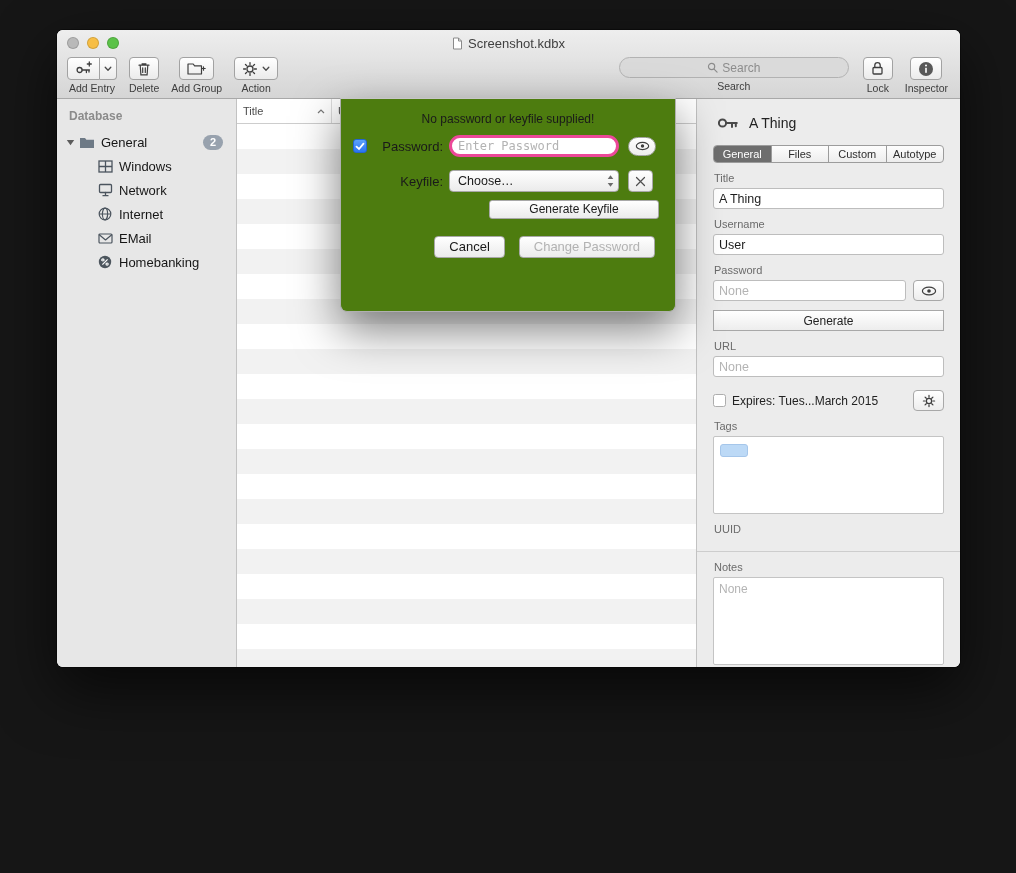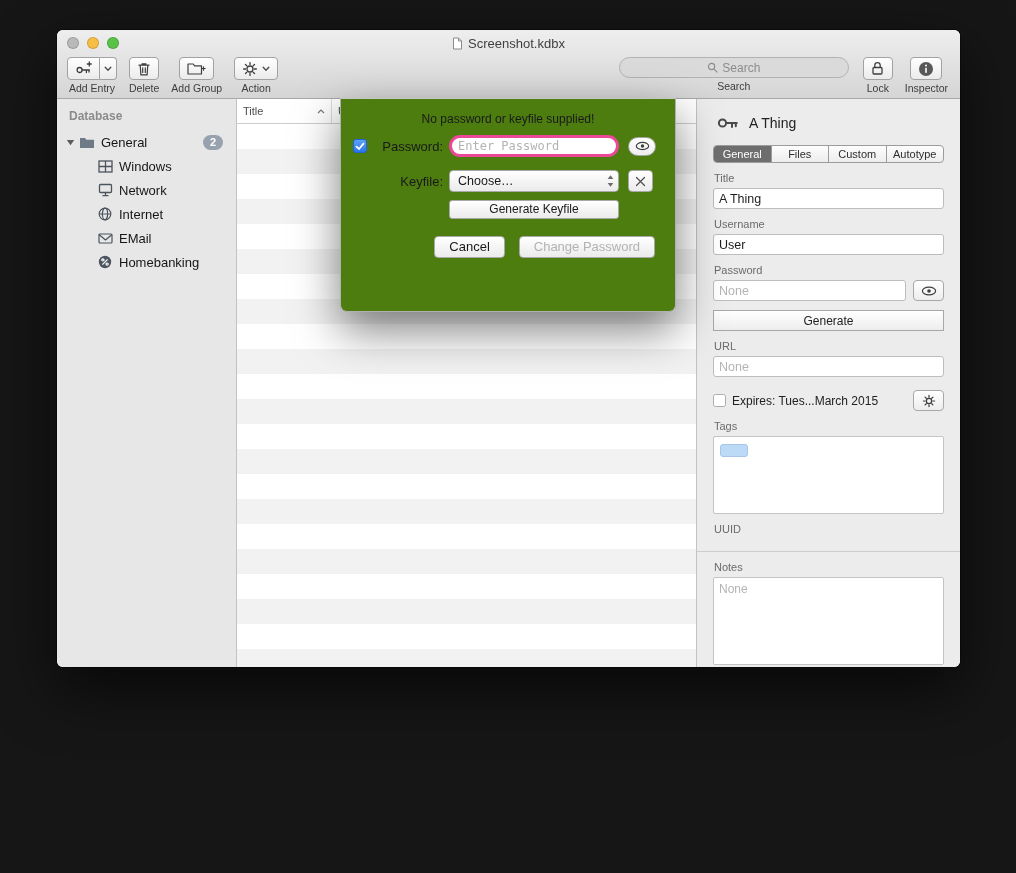--- a/index.html
+++ b/index.html
@@ -129,21 +129,21 @@
     width:170px; height:22px; border:1px solid #a8a8a8; border-radius:4px;
     background:linear-gradient(#ffffff,#ebebeb); display:flex; align-items:center;
     font-size:12.5px; color:#1a1a1a; padding:0 3px 0 8px; flex:0 0 auto;
     font-family:"Liberation Sans", sans-serif;
   }
   .popup-label { flex:1; text-align:left; }
   .clear-btn {
     margin-left:9px; width:25px; height:22px; border:1px solid #a8a8a8; border-radius:4px;
     background:linear-gradient(#ffffff,#ebebeb); display:flex; align-items:center; justify-content:center; flex:0 0 auto;
   }
-  .gen-row { padding-left:108px; margin-top:7px; }
+  .gen-row { padding-left:108px; margin-top:7px;margin-left:40px; }
   .genkey-btn {
     width:170px; height:19px; border:1px solid #a8a8a8; border-radius:3px;
     background:linear-gradient(#ffffff,#ebebeb); font-size:12px; color:#1a1a1a;
     font-family:"Liberation Sans", sans-serif;
   }
   .sheet-actions { display:flex; justify-content:flex-end; gap:14px; padding-right:20px; margin-top:17px; }
   .dlg-btn {
     height:22px; border:1px solid #a8a8a8; border-radius:4px; background:linear-gradient(#ffffff,#ebebeb);
     font-size:13px; color:#1a1a1a; padding:0 14px; font-family:"Liberation Sans", sans-serif;
   }

